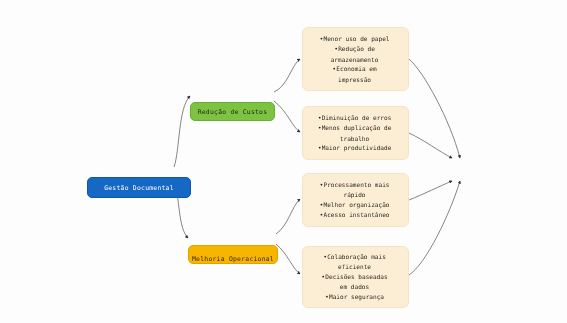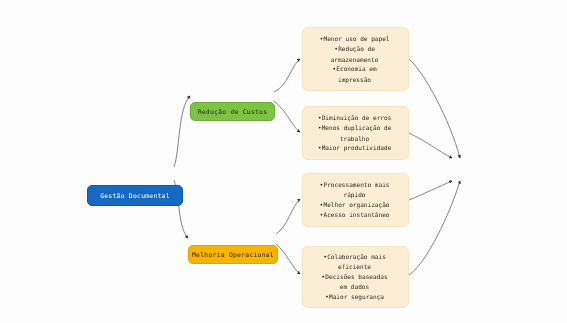--- a/index.html
+++ b/index.html
@@ -52,20 +52,21 @@
     color: #1e2a12;
     font-size: 6.4px;
     letter-spacing: 0.25px;
   }
   .node-orange {
     background: #f7b500;
     border: 1px solid #e0a400;
     color: #33270a;
     font-size: 6.4px;
     letter-spacing: 0.25px;
+    align-items: flex-end;
   }
   .node-purple {
     background: #b6a6f2;
     border: 1px solid #9a87e4;
     color: #2b2050;
     font-size: 6.4px;
     letter-spacing: 0.25px;
   }
   .detail-box {
     position: absolute;
@@ -131,21 +132,21 @@
       <path d="M409,59 C424,72 450,120 460,158" marker-end="url(#arrow)"></path>
 
       <path d="M409,133 C424,140 440,152 452,158" marker-end="url(#arrow)"></path>
 
       <path d="M409,200 C424,194 440,186 452,181" marker-end="url(#arrow)"></path>
 
       <path d="M409,275 C426,264 450,214 460,181" marker-end="url(#arrow)"></path>
     </g>
   </svg>
 
-  <div class="node node-root" style="left:87px; top:169px; width:96px; height:21px;">
+  <div class="node node-root" style="left:87px; top:161px; width:104px; height:21px;">
     <span>Gestão Documental</span>
   </div>
 
   <div class="node node-green" style="left:190px; top:86px; width:85px; height:19px;">
     <span>Redução de Custos</span>
   </div>
 
   <div class="node node-orange" style="left:188px; top:229px; width:90px; height:19px;">
     <span>Melhoria Operacional</span>
   </div>

